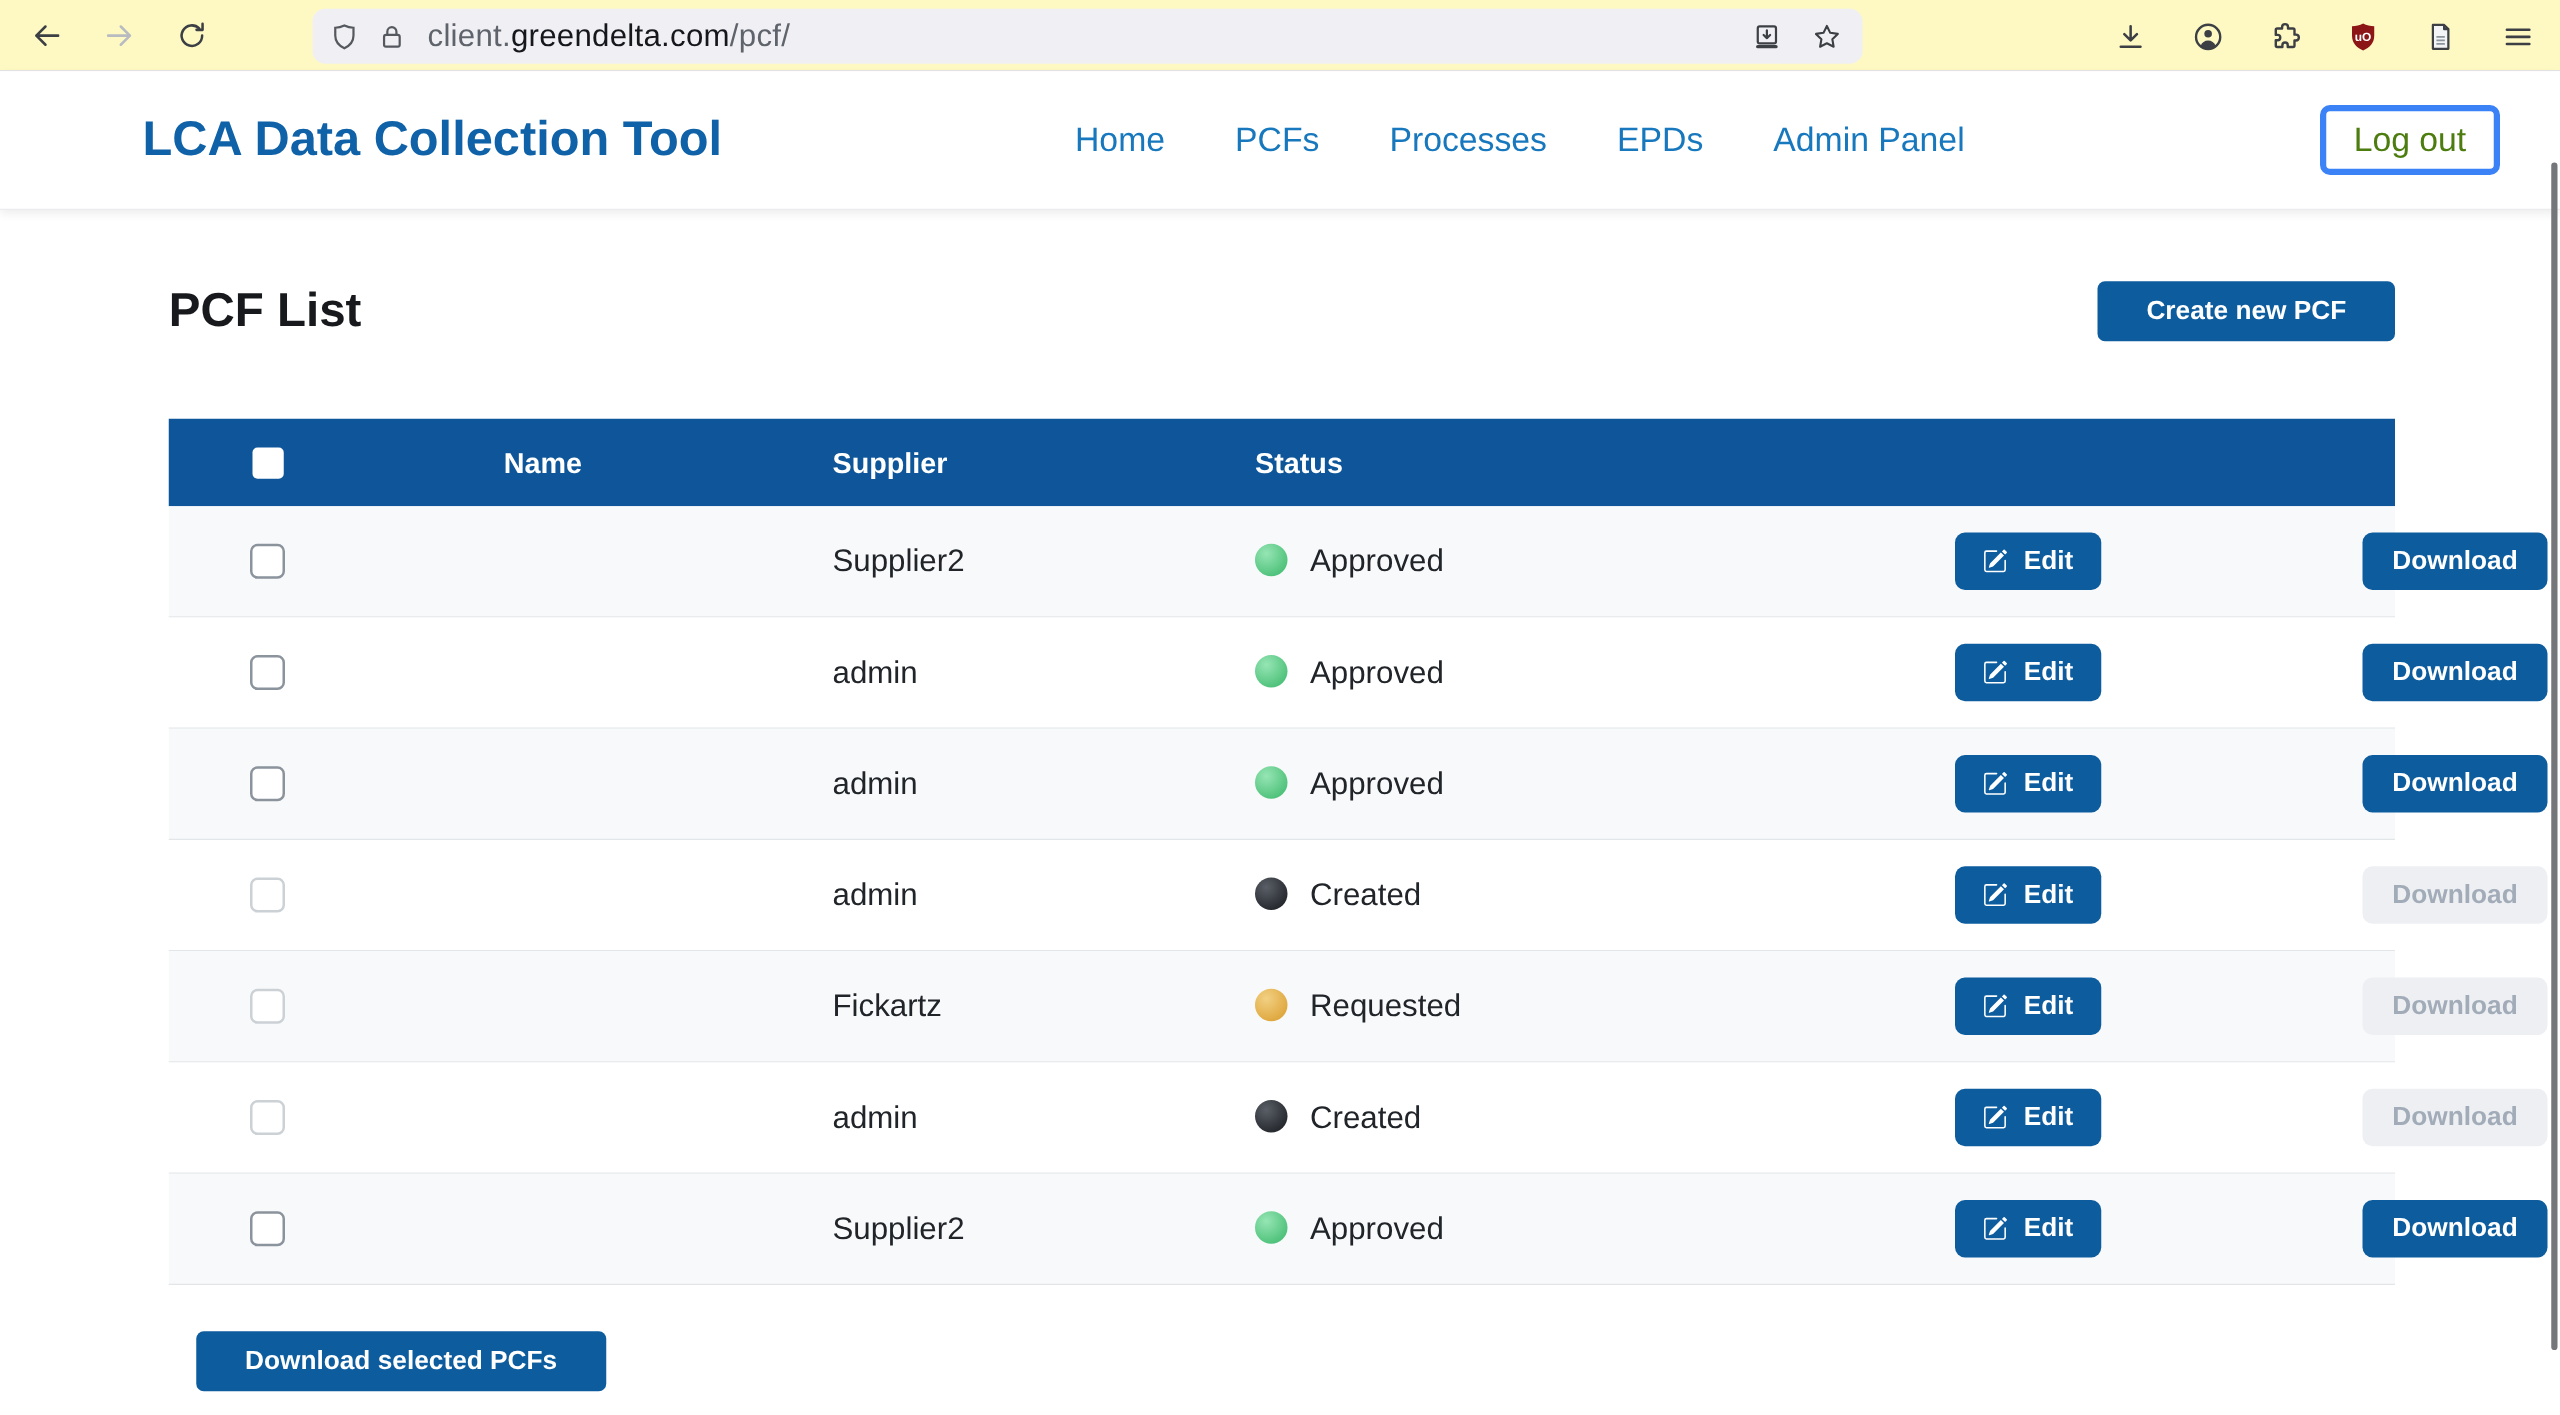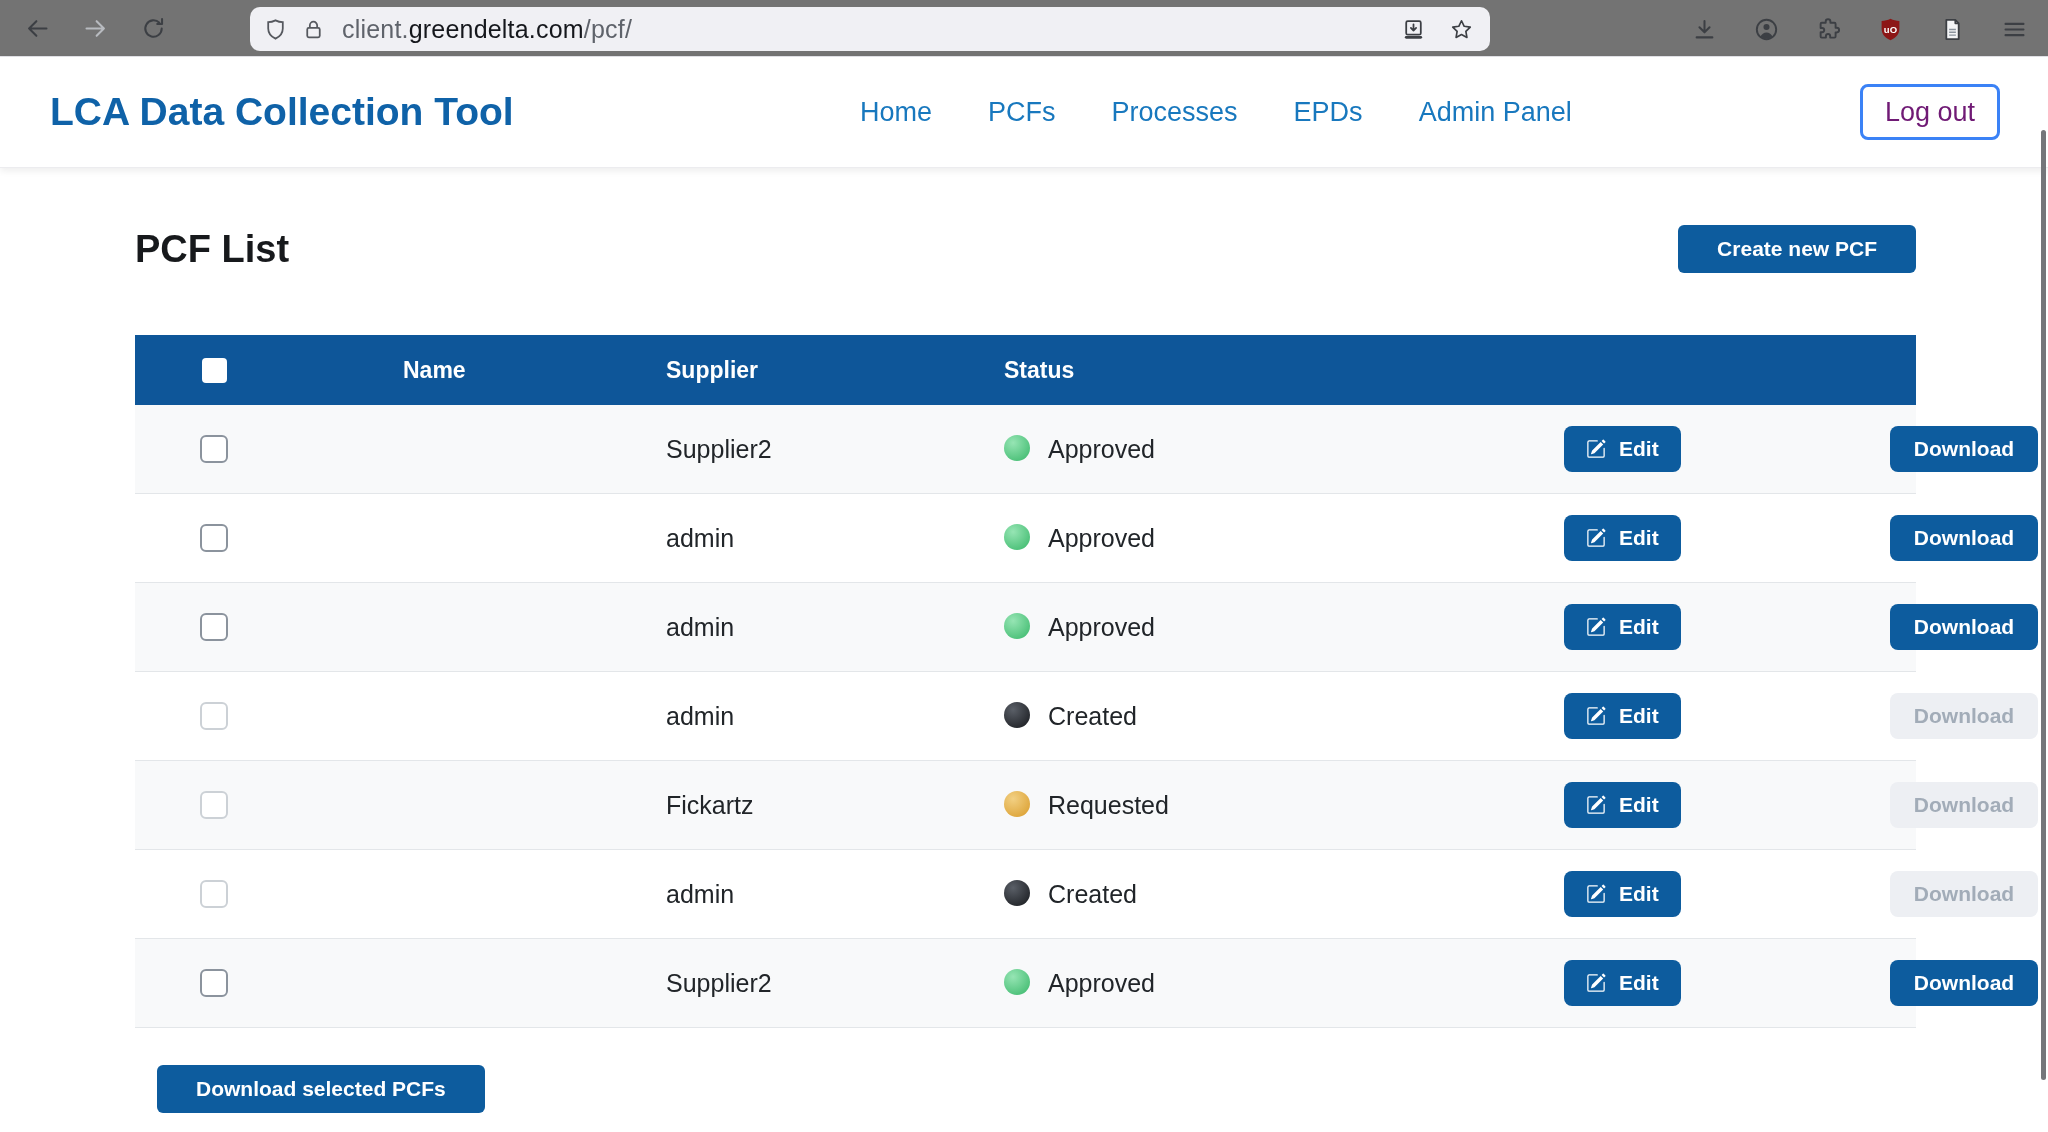--- a/index.html
+++ b/index.html
@@ -7,21 +7,21 @@
   body {
     font-family:"Liberation Sans", sans-serif;
     background:#ffffff;
     overflow:hidden;
     position:relative;
   }
 
   
   .toolbar {
     height:57px;
-    background:#737373;
+    background:#fef9c3;
     border-bottom:1px solid #e2e2e7;
     display:flex;
     align-items:center;
     padding-left:14px;
     position:relative;
   }
   .tool-btn {
     width:46px; height:46px;
     display:flex; align-items:center; justify-content:center;
     border-radius:6px;
@@ -51,21 +51,21 @@
   .toolbar-right .tool-btn { margin-right:0; }
 
   
   .app-header {
     height:111px;
     background:#ffffff;
     border-bottom:1px solid #ececef;
     box-shadow:0 3px 7px rgba(0,0,0,.07);
     position:relative;
     display:flex; align-items:center;
-    padding-left:50px;
+    padding-left:114px;
   }
   .brand {
     font-size:39px; font-weight:700;
     color:var(--brand-blue,#0f62a8);
     cursor:pointer;
     white-space:nowrap;
   }
   .main-nav {
     position:absolute; left:860px; top:50%;
     transform:translateY(-50%);
@@ -76,23 +76,23 @@
     color:var(--nav-blue,#1878be);
     text-decoration:none;
     white-space:nowrap;
     cursor:pointer;
   }
   .logout-btn {
     position:absolute; right:48px; top:50%;
     transform:translateY(-50%);
     height:56px; padding:0 22px;
     background:#ffffff;
-    border:3px solid #3b82f6;
+    border:5px solid #3b82f6;
     border-radius:8px;
-    font-size:27px; color:#701a75;
+    font-size:27px; color:#4d7c0f;
     font-family:inherit;
     cursor:pointer;
   }
 
   
   .main { padding:0 132px 0 135px; }
   .page-head {
     margin-top:57px;
     display:flex; align-items:center; justify-content:space-between;
   }

